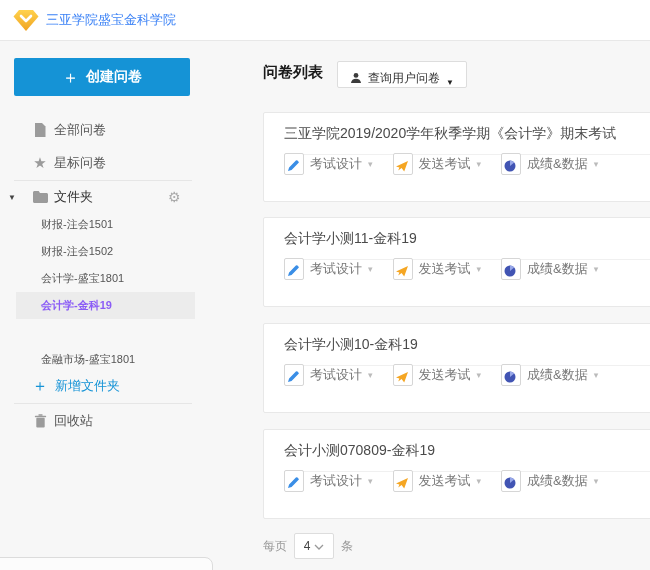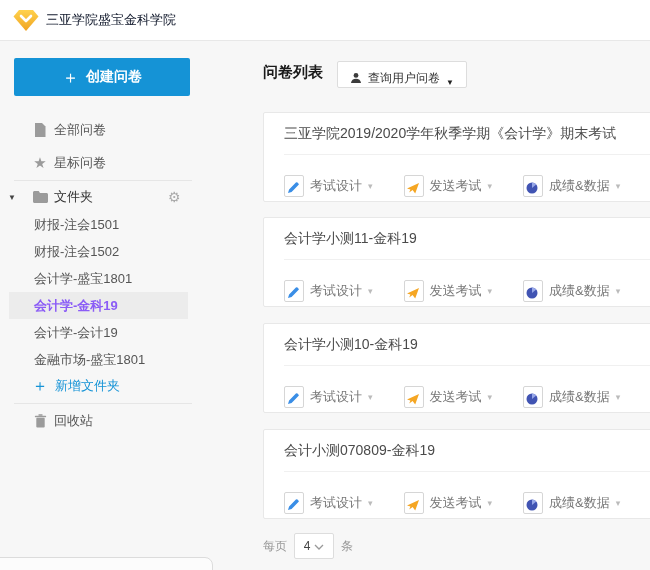--- a/index.html
+++ b/index.html
@@ -2,53 +2,53 @@
 <html><head>
 <meta charset="utf-8">
 <style>
   html,body{margin:0;padding:0;}
   body{font-family:"Liberation Sans","DejaVu Sans",sans-serif;background:#fff;}
   #app{position:relative;width:650px;height:570px;overflow:hidden;background:#f7f7f7;}
 
   
   .topbar{position:absolute;top:0;left:0;width:650px;height:40px;background:#fff;border-bottom:1px solid #e8e8e8;z-index:5;}
   .logo{position:absolute;left:13px;top:9px;width:26px;height:23px;}
-  .brand{position:absolute;left:46px;top:0;height:40px;line-height:40px;font-size:13px;color:#0f172a;}
+  .brand{position:absolute;left:46px;top:0;height:40px;line-height:40px;font-size:13px;color:#3b82f6;}
 
   
   .sidebar{position:absolute;top:41px;left:0;width:240px;height:529px;}
   .create-btn{position:absolute;left:14px;top:17px;width:176px;height:38px;background:#1593d6;color:#fff;
     border:none;border-radius:2px;font-size:14px;font-weight:bold;cursor:pointer;
     display:flex;align-items:center;justify-content:center;gap:7px;font-family:inherit;}
   .create-btn .plus{font-size:17px;font-weight:normal;line-height:1;}
   .side-row{position:absolute;left:0;width:192px;height:28px;display:flex;align-items:center;font-size:13px;color:#555;cursor:pointer;}
   .side-row .ic{position:absolute;left:32px;width:16px;text-align:center;color:#9b9b9b;display:flex;justify-content:center;}
   .side-row .lbl{position:absolute;left:54px;white-space:nowrap;}
   .side-divider{position:absolute;left:14px;width:178px;border-top:1px solid #e6e6e6;}
   .expander{position:absolute;left:8px;font-size:8px;color:#444;}
   .gear{position:absolute;left:168px;font-size:14px;color:#aaa;cursor:pointer;line-height:1;}
-  .folder-item{position:absolute;left:9px;width:179px;height:27px;line-height:27px;font-size:13px;color:#555;cursor:pointer;}
+  .folder-item{position:absolute;left:16px;width:179px;height:27px;line-height:27px;font-size:11px;color:#555;cursor:pointer;}
   .folder-item .lbl{position:absolute;left:25px;white-space:nowrap;}
   .folder-item.selected{background:#ececec;color:#8b5cf6;font-weight:bold;}
   .add-folder{position:absolute;left:0;width:192px;height:28px;display:flex;align-items:center;color:#1593d6;font-size:13px;cursor:pointer;}
   .add-folder .plus-ic{position:absolute;left:32px;font-size:16px;line-height:1;}
   .add-folder .lbl{position:absolute;left:55px;}
   .star-glyph{font-size:15px;}
 
   
   .main{position:absolute;top:41px;left:263px;width:400px;height:529px;}
   .page-title{position:absolute;left:0;top:22px;font-size:15px;font-weight:bold;color:#1a1a1a;}
   .query-btn{position:absolute;left:74px;top:20px;height:27px;background:#fff;border:1px solid #ddd;border-radius:2px;
     display:flex;align-items:flex-end;gap:6px;padding:0 12px;font-size:12px;color:#333;cursor:pointer;font-family:inherit;}
   .query-btn .caret{font-size:8px;color:#222;}
 
   .card{position:absolute;left:0;width:520px;height:90px;background:#fff;border:1px solid #e8e8e8;border-radius:2px;box-sizing:border-box;}
   .card-title{position:absolute;left:20px;top:0;height:41px;line-height:41px;font-size:14px;color:#4a4a4a;white-space:nowrap;cursor:pointer;}
   .card-divider{position:absolute;left:20px;right:20px;top:41px;border-top:1px solid #f0f0f0;}
-  .card-actions{position:absolute;left:20px;top:50px;height:46px;display:flex;align-items:center;gap:31px;}
+  .card-actions{position:absolute;left:20px;top:28px;height:46px;display:flex;align-items:center;gap:20px;}
   .action{display:flex;align-items:center;gap:6px;cursor:pointer;}
   .doc-icon{width:18px;height:20px;background:#fff;border:1px solid #d6d6d6;border-radius:2px;position:relative;display:inline-block;}
   .doc-icon svg{position:absolute;left:2px;bottom:2px;}
   .action-label{font-size:13px;color:#777;}
   .action .caret{font-size:9px;color:#bbb;}
 
   .pagination{position:absolute;left:0;top:492px;height:26px;display:flex;align-items:center;gap:7px;font-size:12px;color:#999;}
   .page-size-select{width:38px;height:24px;border:1px solid #ddd;border-radius:2px;background:#fff;display:flex;align-items:center;
     justify-content:center;gap:4px;color:#444;cursor:pointer;font-size:12px;}
 
@@ -115,23 +115,20 @@
     </div>
     <div class="folder-item" style="top:197px;">
       <span class="lbl">财报-注会1502</span>
     </div>
     <div class="folder-item" style="top:224px;">
       <span class="lbl">会计学-盛宝1801</span>
     </div>
     <div class="folder-item selected" style="top:251px;">
       <span class="lbl">会计学-金科19</span>
     </div>
-    <div class="folder-item" style="top:278px;">
-      <span class="lbl">会计学-会计19</span>
-    </div>
     <div class="folder-item" style="top:305px;">
       <span class="lbl">金融市场-盛宝1801</span>
     </div>
 
     <div class="add-folder" style="top:331px;">
       <span class="plus-ic">＋</span>
       <span class="lbl">新增文件夹</span>
     </div>
 
     <div class="side-divider" style="top:362px;"></div>

